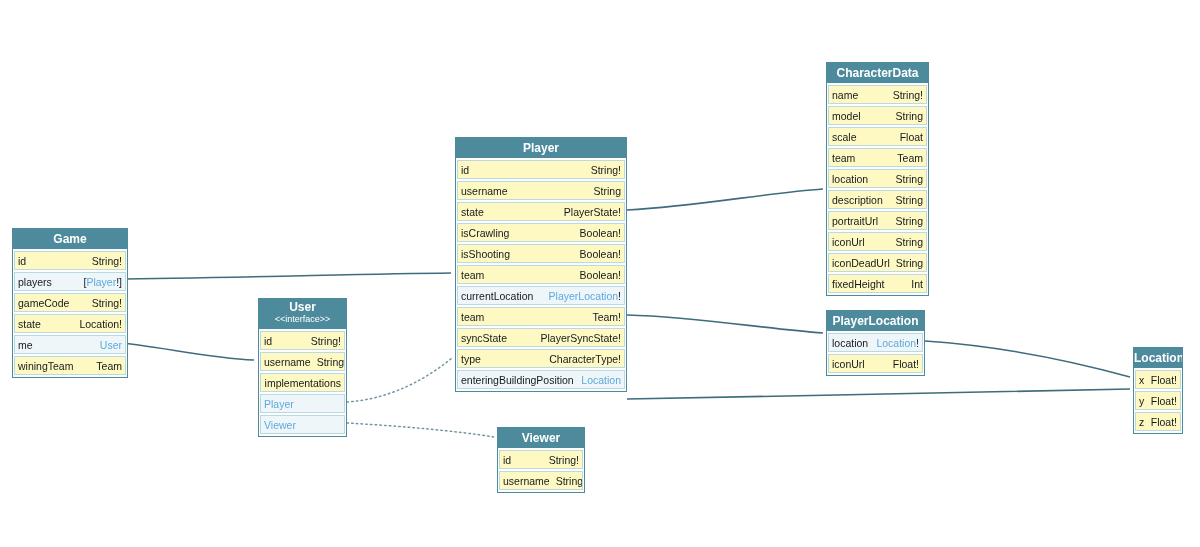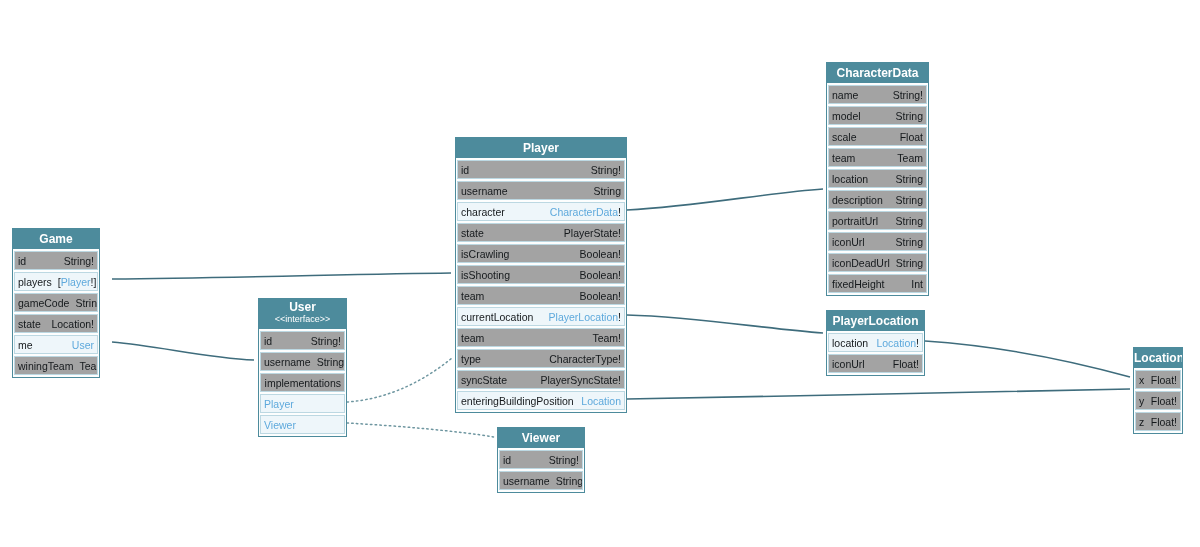--- a/index.html
+++ b/index.html
@@ -17,21 +17,21 @@
   }
   .hdr{
     background:#4d8b9c;color:#ffffff;font-weight:bold;font-size:12px;
     text-align:center;height:20px;line-height:20px;overflow:hidden;
   }
   .hdr.tall{height:30px;line-height:13px;padding-top:2px;box-sizing:border-box;}
   .hdr .sub{display:block;font-size:9px;font-weight:normal;line-height:11px;}
   .rows{padding:0 1px 2px 1px;}
   .row{
     box-sizing:border-box;height:19px;margin-top:2px;
-    border:1px solid #bcd8e2;background:#a3a3a3;
+    border:1px solid #bcd8e2;background:#fef9c3;
     display:flex;justify-content:space-between;align-items:center;
     padding:0 3px;font-size:10.5px;color:#15191c;white-space:nowrap;overflow:hidden;
   }
   .row.tint{background:#eef6fa;}
   .row.center{justify-content:flex-end;}
   .name{}
   .val{margin-left:6px;}
   .lnk{color:#5ea9dc;}
 </style>
 </head>
@@ -47,21 +47,21 @@
   <path d="M112,279 C230,278 360,274 451,273" class="solid" marker-end="url(#arrow)"></path>
       <path d="M112,342 C160,346 205,358 254,360" class="solid" marker-end="url(#arrow)"></path>
       <path d="M347,402 C390,399 425,380 452,358" class="dotted" marker-end="url(#arrow)"></path>
       <path d="M347,423 C400,426 458,431 494,437" class="dotted" marker-end="url(#arrow)"></path>
       <path d="M627,210 C700,206 765,193 823,189" class="solid" marker-end="url(#arrow)"></path>
       <path d="M627,315 C700,317 765,329 823,333" class="solid" marker-end="url(#arrow)"></path>
       <path d="M627,399 C790,396 990,392 1130,389" class="solid" marker-end="url(#arrow)"></path>
       <path d="M925,341 C1015,347 1090,366 1130,377" class="solid" marker-end="url(#arrow)"></path>
     </svg>
   <div id="tables">
-      <div class="table" style="left: 12px; top: 228px; width: 88px;">
+      <div class="table" style="left: 12px; top: 228px; width: 116px;">
         <div class="hdr"><span>Game</span></div>
         <div class="rows">
           <div class="row">
             <span class="name">id</span>
             <span class="val"><span>String!</span></span>
           </div>
           <div class="row tint">
             <span class="name">players</span>
             <span class="val"><span>[</span><span class="lnk">Player</span><span>!]</span></span>
           </div>
@@ -109,24 +109,20 @@
         <div class="hdr"><span>Player</span></div>
         <div class="rows">
           <div class="row">
             <span class="name">id</span>
             <span class="val"><span>String!</span></span>
           </div>
           <div class="row">
             <span class="name">username</span>
             <span class="val"><span>String</span></span>
           </div>
-          <div class="row tint">
-            <span class="name">character</span>
-            <span class="val"><span class="lnk">CharacterData</span><span>!</span></span>
-          </div>
           <div class="row">
             <span class="name">state</span>
             <span class="val"><span>PlayerState!</span></span>
           </div>
           <div class="row">
             <span class="name">isCrawling</span>
             <span class="val"><span>Boolean!</span></span>
           </div>
           <div class="row">
             <span class="name">isShooting</span>
@@ -138,26 +134,26 @@
           </div>
           <div class="row tint">
             <span class="name">currentLocation</span>
             <span class="val"><span class="lnk">PlayerLocation</span><span>!</span></span>
           </div>
           <div class="row">
             <span class="name">team</span>
             <span class="val"><span>Team!</span></span>
           </div>
           <div class="row">
+            <span class="name">syncState</span>
+            <span class="val"><span>PlayerSyncState!</span></span>
+          </div>
+          <div class="row">
             <span class="name">type</span>
             <span class="val"><span>CharacterType!</span></span>
-          </div>
-          <div class="row">
-            <span class="name">syncState</span>
-            <span class="val"><span>PlayerSyncState!</span></span>
           </div>
           <div class="row tint">
             <span class="name">enteringBuildingPosition</span>
             <span class="val"><span class="lnk">Location</span></span>
           </div>
         </div>
       </div>
       <div class="table" style="left: 826px; top: 62px; width: 103px;">
         <div class="hdr"><span>CharacterData</span></div>
         <div class="rows">

